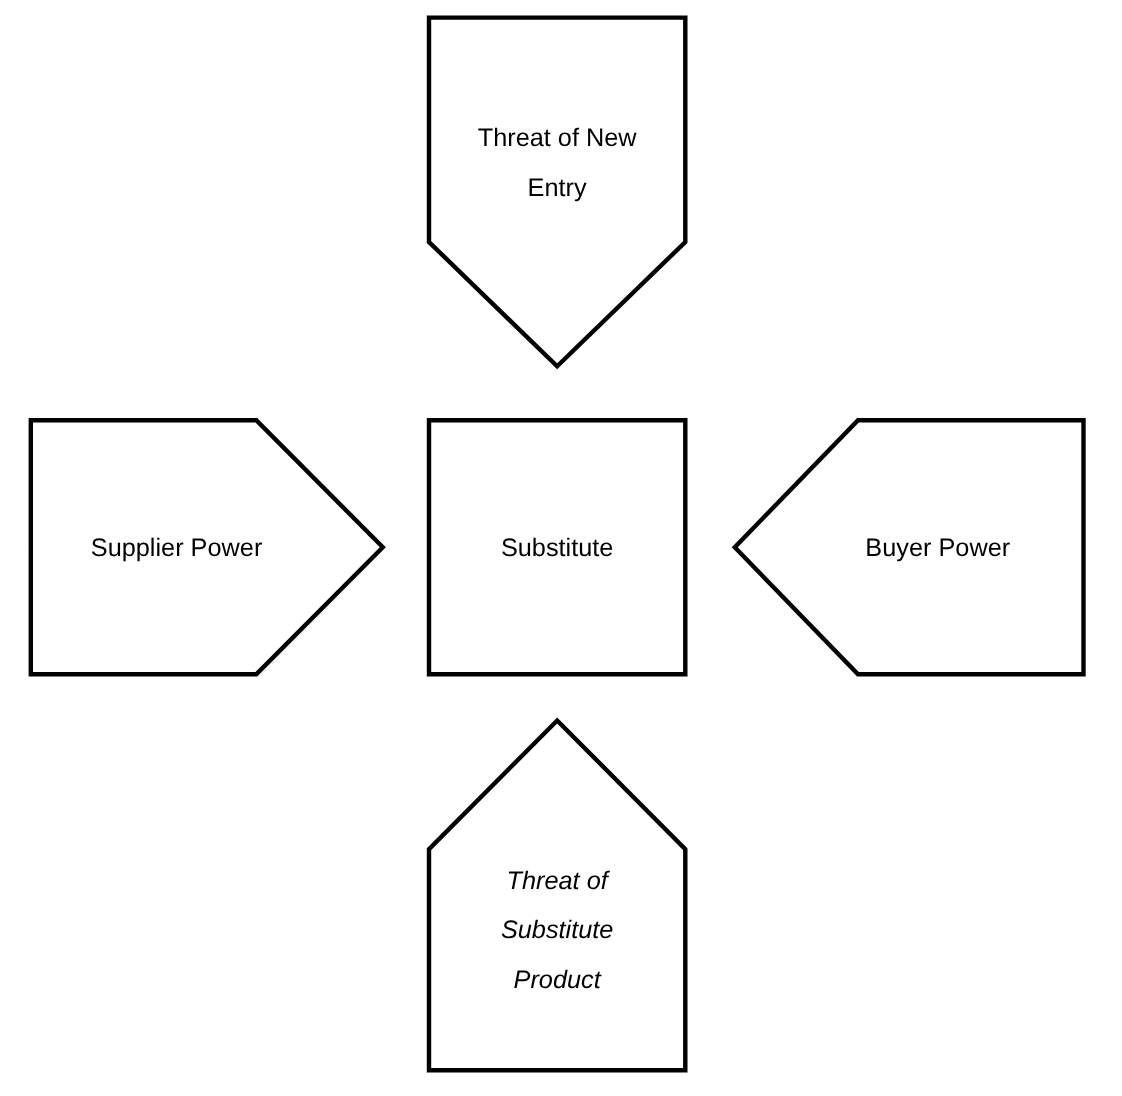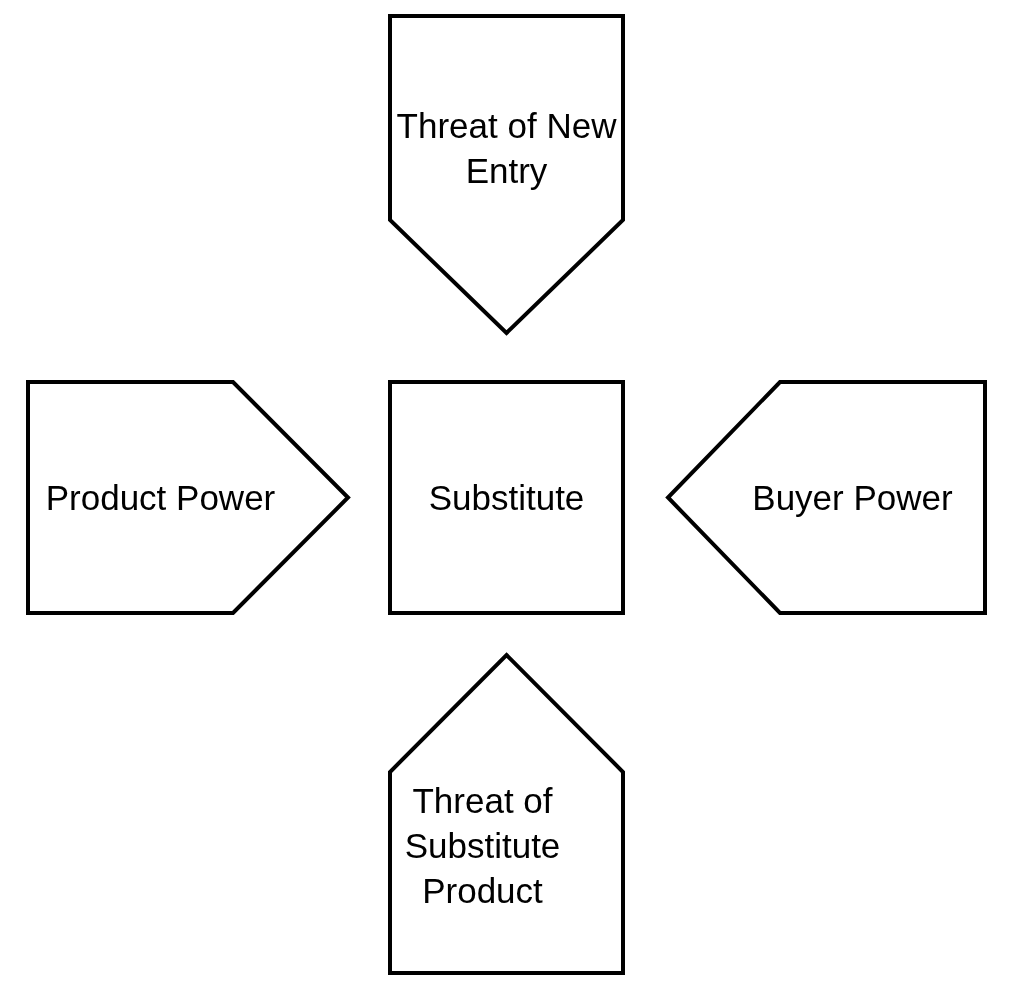--- a/index.html
+++ b/index.html
@@ -23,31 +23,31 @@
   .shape {
     stroke-width: 4;
     stroke-linejoin: miter;
   }
   .label {
     position: absolute;
     display: flex;
     align-items: center;
     justify-content: center;
     text-align: center;
-    font-size: 35px;
+    font-size: 23px;
     line-height: 45px;
     color: #000000;
     white-space: pre-line;
     pointer-events: none;
   }
   .label-top        { left: 390px; top: 16px;  width: 233px; height: 264px; }
   .label-supplier   { left: 28px;  top: 382px; width: 265px; height: 231px; }
   .label-center     { left: 390px; top: 382px; width: 233px; height: 231px; }
   .label-buyer      { left: 720px; top: 382px; width: 265px; height: 231px; text-align: right; }
-  .label-substitute { left: 366px; top: 717px; width: 233px; height: 256px; }
+  .label-substitute { left: 390px; top: 717px; width: 233px; height: 256px; font-style: italic; }
 </style>
 </head>
 <body>
 
 <div class="canvas">
 
   <svg width="1020" height="996" viewBox="0 0 1020 996">
 
     <polygon class="shape" points="390,16 623,16 623,220 506.5,333 390,220" fill="#ffffff" stroke="#000000"></polygon>
 
@@ -56,21 +56,21 @@
     <polygon class="shape" points="390,382 623,382 623,613 390,613" fill="#ffffff" stroke="#000000"></polygon>
 
     <polygon class="shape" points="780,382 985,382 985,613 780,613 668,497.5" fill="#ffffff" stroke="#000000"></polygon>
 
     <polygon class="shape" points="506.5,655 623,772 623,973 390,973 390,772" fill="#ffffff" stroke="#000000"></polygon>
   </svg>
 
   <div class="label label-top">Threat of New
 Entry</div>
 
-  <div class="label label-supplier">Product Power</div>
+  <div class="label label-supplier">Supplier Power</div>
 
   <div class="label label-center">Substitute</div>
 
   <div class="label label-buyer">Buyer Power</div>
 
   <div class="label label-substitute">Threat of
 Substitute
 Product</div>
 
 </div>

